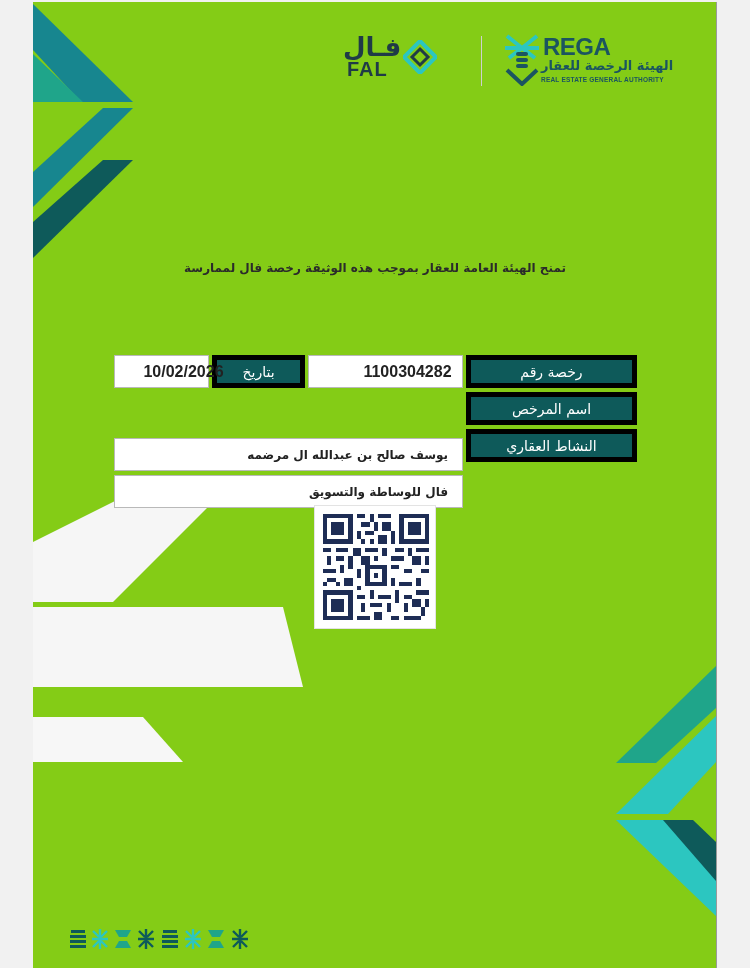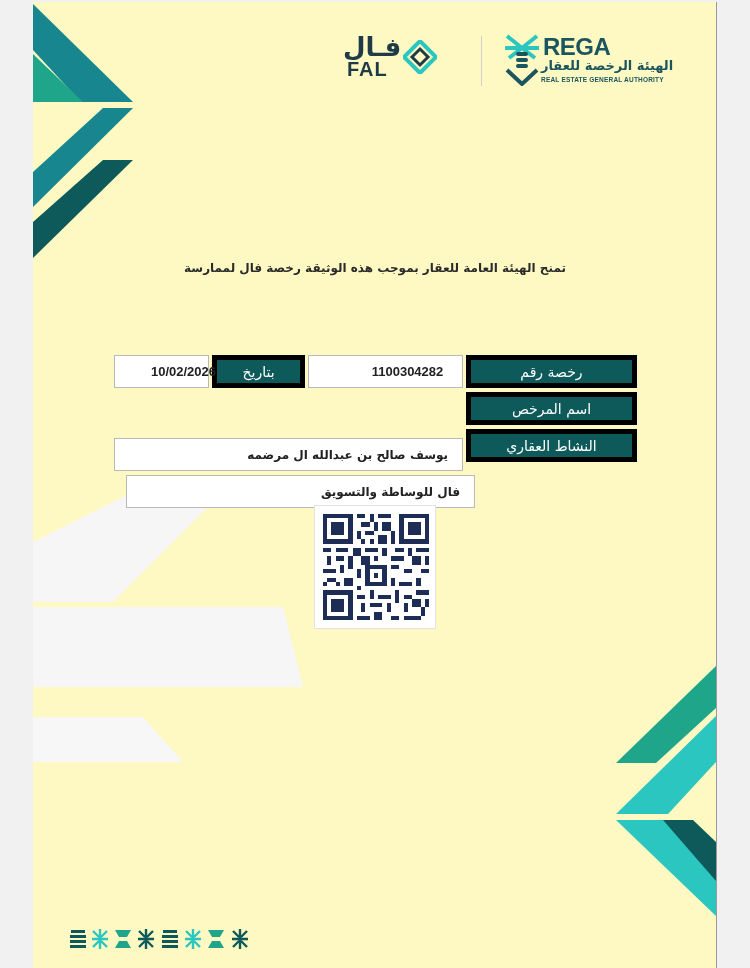--- a/index.html
+++ b/index.html
@@ -2,21 +2,21 @@
 <html><head>
 <meta charset="utf-8">
 <style>
   html, body { margin:0; padding:0; }
   body {
     width:750px; height:968px; background:#f1f1f1; position:relative; overflow:hidden;
     font-family:"DejaVu Sans", sans-serif;
   }
   .page {
     position:absolute; left:33px; top:2px; width:683px; height:966px;
-    background:#fef9c3; border-right:1px solid #9a9a9a; overflow:hidden;
+    background:#84cc16; border-right:1px solid #9a9a9a; overflow:hidden;
   }
   .abs { position:absolute; }
   svg { display:block; }
 
   
   .logos { position:absolute; left:310px; top:30px; width:350px; height:60px; }
   .fal-ar { position:absolute; left:0; top:0; font-size:26px; font-weight:bold; color:#1f3b47; direction:rtl; line-height:30px; }
   .fal-en { position:absolute; left:4px; top:26px; font-size:20px; font-weight:bold; color:#1f3b47; letter-spacing:1px; font-family:"Liberation Sans", sans-serif; }
   .fal-mark { position:absolute; left:60px; top:8px; }
   .logo-divider { position:absolute; left:138px; top:4px; width:1px; height:50px; background:#cfcfcf; }
@@ -30,21 +30,21 @@
     position:absolute; left:80px; top:250px; width:524px; direction:rtl; text-align:center;
     font-size:12px; font-weight:bold; color:#2b2b2b; line-height:32px;
   }
 
   
   .tbl { position:absolute; left:81px; top:353px; width:523px; }
   .cell { position:absolute; box-sizing:border-box; display:flex; align-items:center; justify-content:center; font-size:13px; }
   .label-cell { background:#0e5a5a; color:#ffffff; font-size:14px; border:5px solid #000000; }
   .value-cell { background:#ffffff; color:#222; border:1px solid #b9b9b9; direction:rtl; }
   .value-cell.right { justify-content:flex-start; padding-right:14px; font-weight:bold; font-size:12px;margin-top:46px; }
-  .mono { font-family:"Liberation Sans", sans-serif; font-size:13px; font-weight:bold; direction:ltr;margin-left:44px; }
+  .mono { font-family:"Liberation Sans", sans-serif; font-size:16px; font-weight:bold; direction:ltr;margin-left:44px; }
 
   
   .qr-frame { position:absolute; left:281px; top:503px; width:122px; height:124px; border:1px solid #e3e3e3; background:#fff; box-sizing:border-box; }
   .qr { position:absolute; left:8px; top:8px; }
 
   
   .note {
     position:absolute; left:240px; top:672px; width:410px; direction:rtl; text-align:right;
     font-size:12.5px; color:#2a2a2a; line-height:30px; font-weight:bold;
   }
@@ -109,21 +109,21 @@
     </div>
     <div class="cell label-cell" style="left:98px;top:0;width:93px;height:33px">بتاريخ</div>
     <div class="cell value-cell" style="left:0;top:0;width:95px;height:33px">
       <span class="mono">10/02/2026</span>
     </div>
 
     <div class="cell label-cell" style="left:352px;top:37px;width:171px;height:33px">اسم المرخص</div>
     <div class="cell value-cell right" style="left:0;top:37px;width:349px;height:33px">يوسف صالح بن عبدالله ال مرضمه</div>
 
     <div class="cell label-cell" style="left:352px;top:74px;width:171px;height:33px">النشاط العقاري</div>
-    <div class="cell value-cell right" style="left:12px;top:74px;width:349px;height:33px">فال للوساطة والتسويق</div>
+    <div class="cell value-cell right" style="left:0;top:74px;width:349px;height:33px">فال للوساطة والتسويق</div>
   </div>
 
   <div class="qr-frame">
     <svg class="qr" width="106" height="106" viewBox="0 0 25 25" shape-rendering="crispEdges">
       <rect width="25" height="25" fill="#fff"></rect>
       <g fill="#1e2d55">
 
         <path d="M0 0h7v7h-7z M1 1v5h5v-5z" fill-rule="evenodd"></path>
           <rect x="2" y="2" width="3" height="3"></rect>
         <path d="M18 0h7v7h-7z M19 1v5h5v-5z" fill-rule="evenodd"></path>

